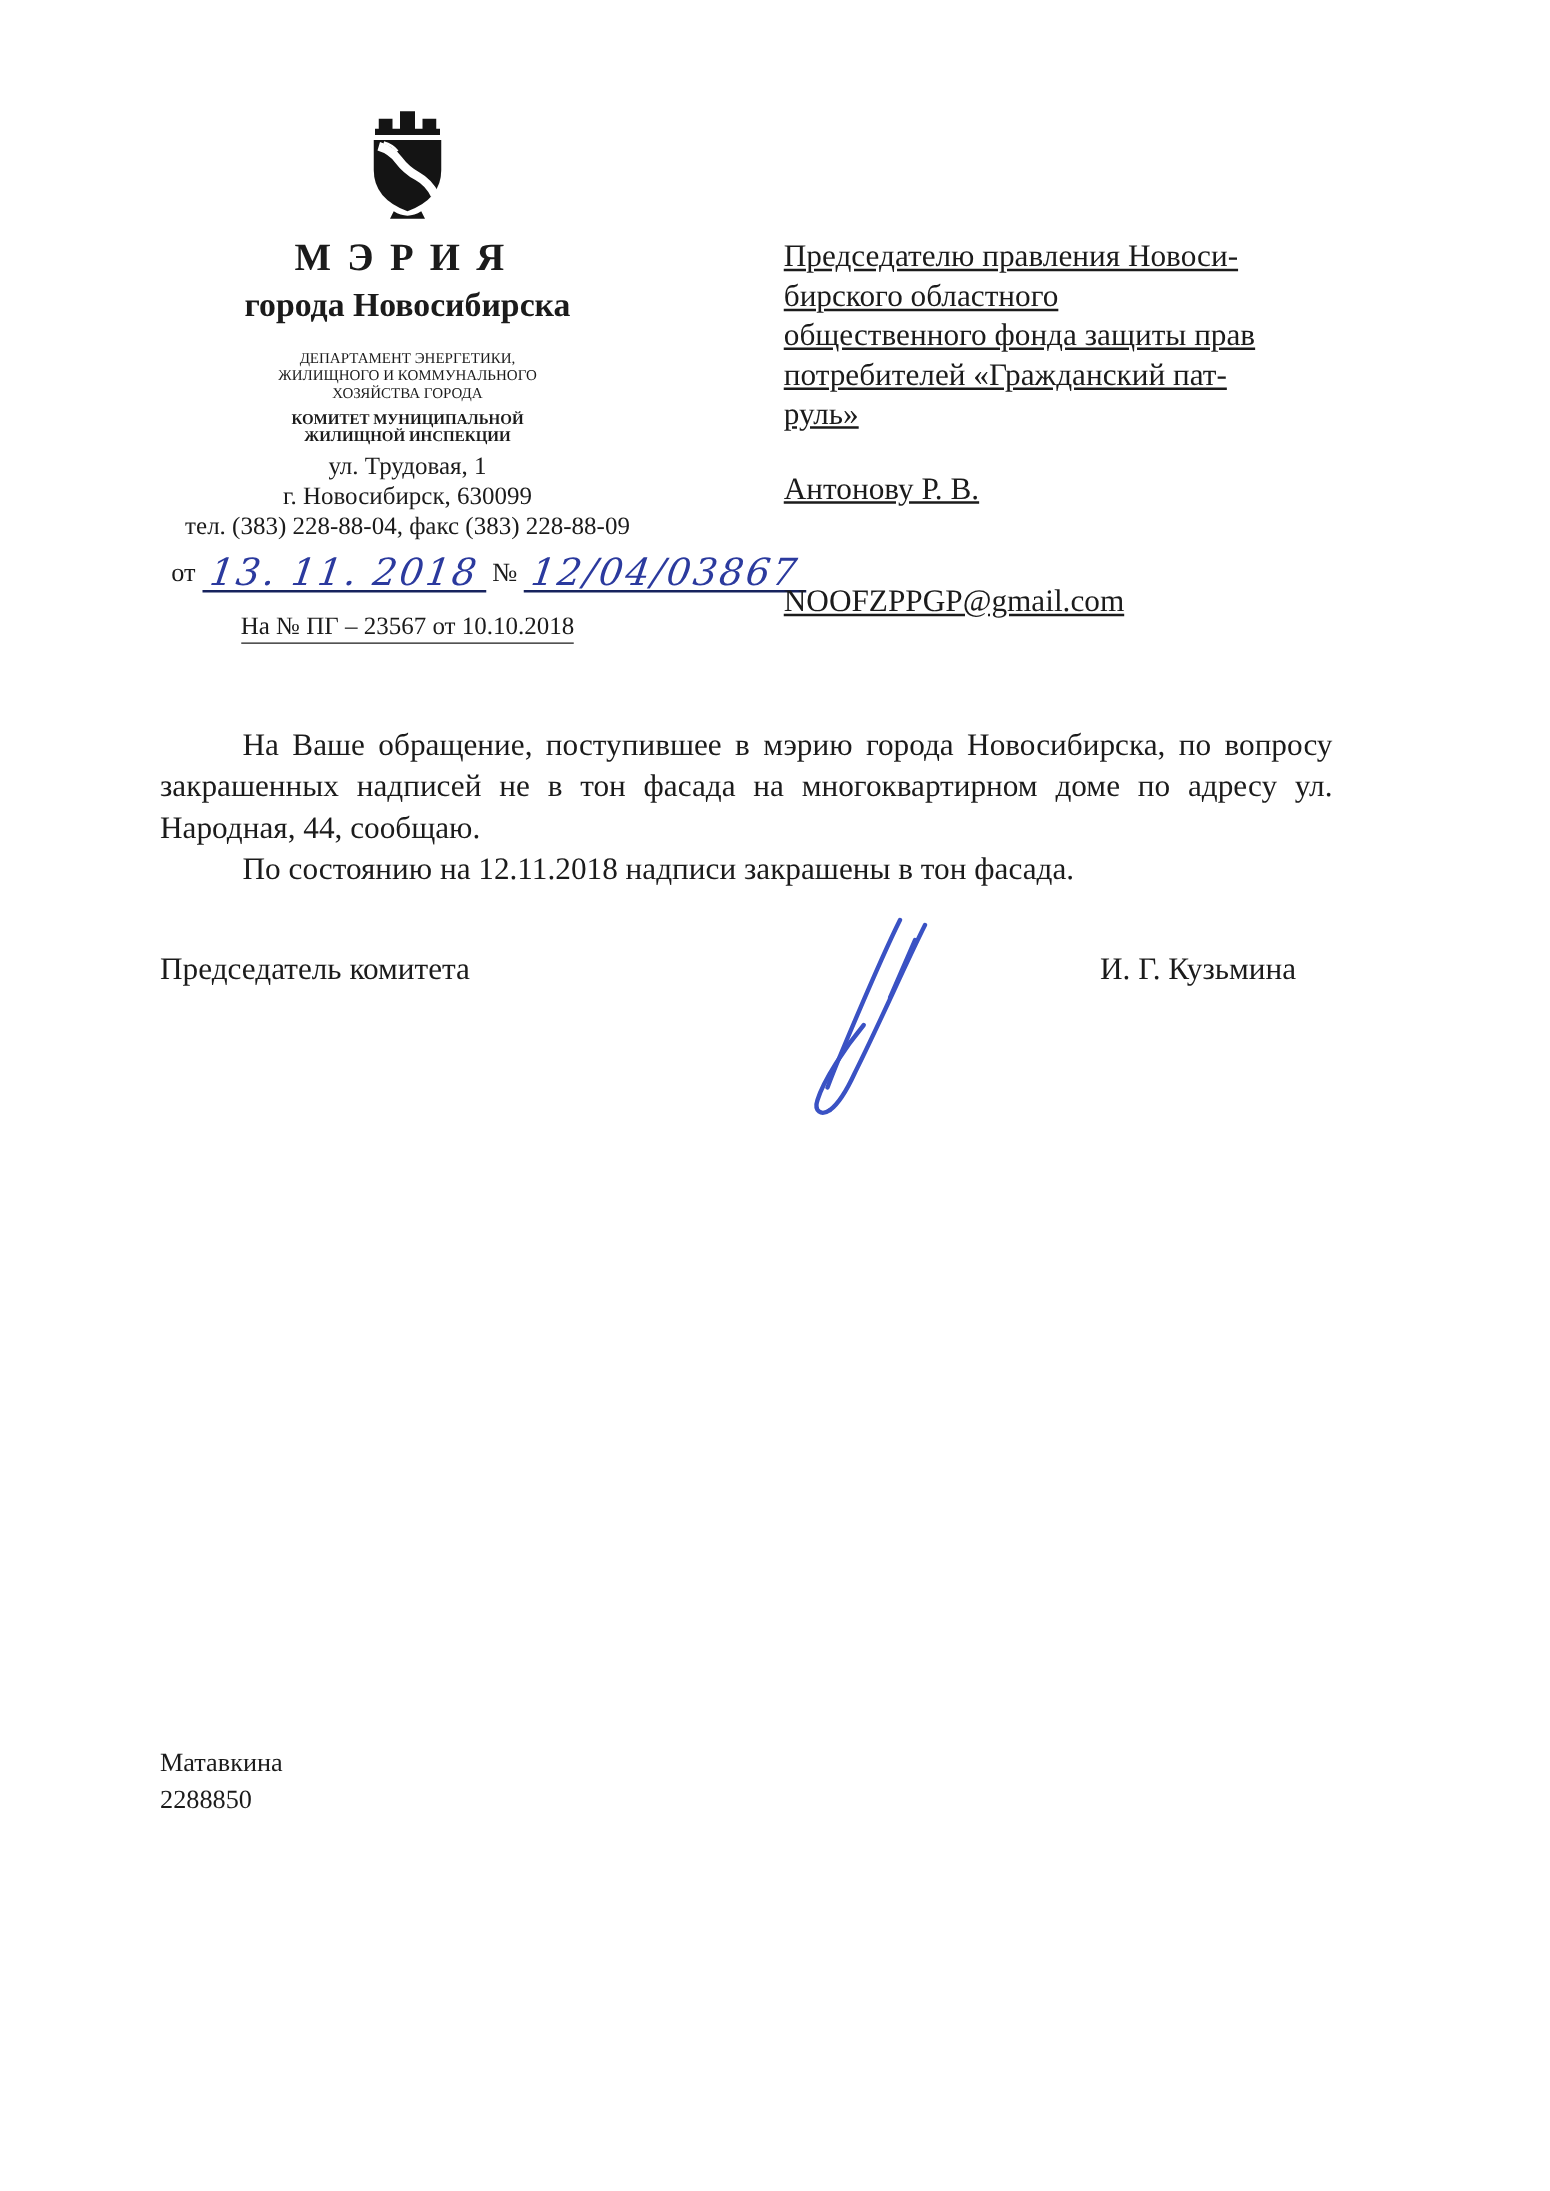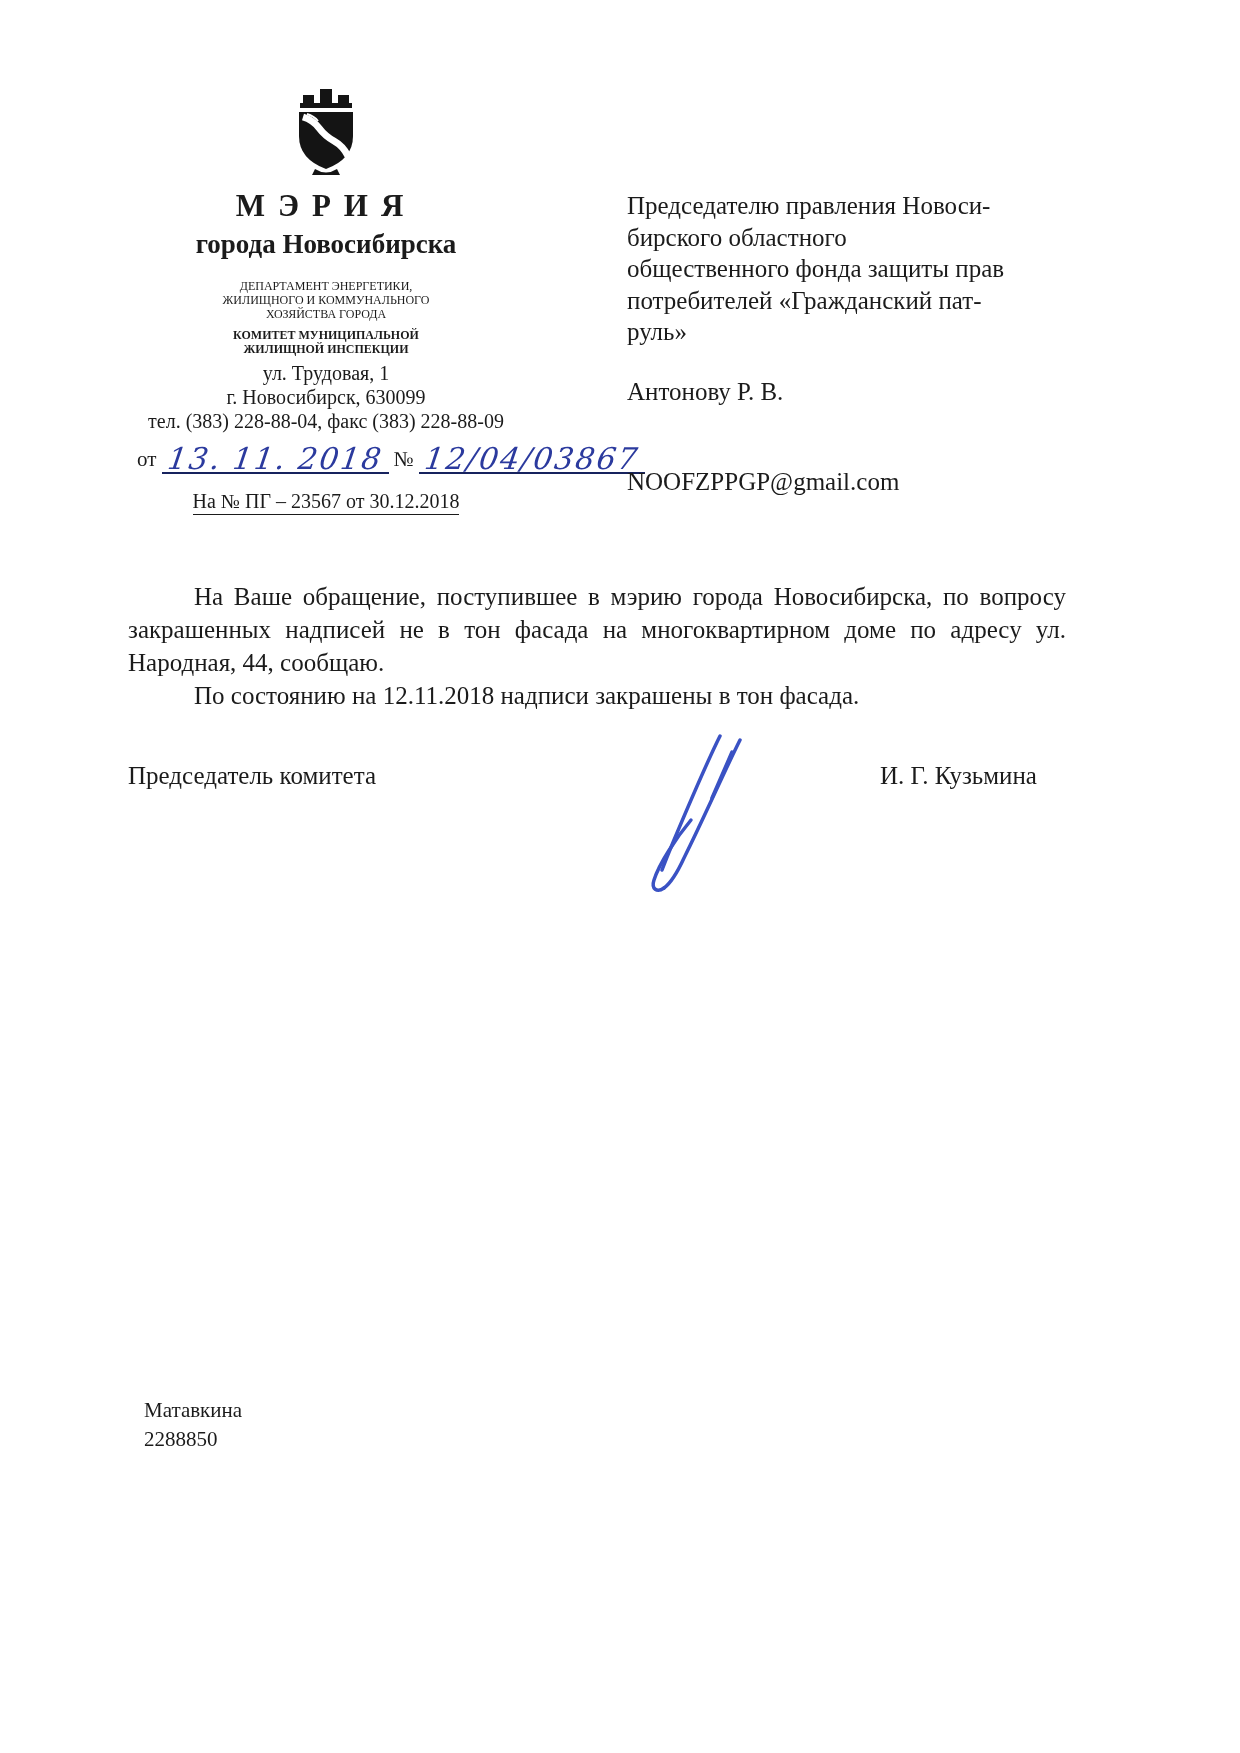--- a/index.html
+++ b/index.html
@@ -92,20 +92,21 @@
   }
 
   
   .recipient {
     position: absolute;
     left: 627px;
     top: 190px;
     width: 450px;
     font-size: 25px;
     line-height: 1.26;
+    text-decoration: underline;
   }
   .recipient .line { display: block; }
   .recipient-name { display: block; margin-top: 28px; }
   .recipient-email { display: block; margin-top: 59px; }
 
   
   .body-text {
     position: absolute;
     left: 128px;
     top: 580px;
@@ -136,21 +137,20 @@
     top: 732px;
   }
 
   
   .footer {
     position: absolute;
     left: 128px;
     top: 1396px;
     font-size: 21px;
     line-height: 1.4;
-    margin-left: 16px;
   }
   .footer .line { display: block; }
 </style>
 </head>
 <body>
 
 <div class="page">
 
   <div class="letterhead">
 
@@ -190,21 +190,21 @@
     </div>
 
     <div class="date-row">
       <span>от</span>
       <span class="blank blank-date"><span class="handwritten">13. 11. 2018</span></span>
       <span>№</span>
       <span class="blank blank-num"><span class="handwritten">12/04/03867</span></span>
     </div>
 
     <div class="ref-line">
-      <span>На № ПГ – 23567  от  30.12.2018</span>
+      <span>На № ПГ – 23567  от  10.10.2018</span>
     </div>
   </div>
 
   <div class="recipient">
     <span class="line">Председателю правления Новоси-</span>
     <span class="line">бирского  областного</span>
     <span class="line">общественного фонда защиты прав</span>
     <span class="line">потребителей «Гражданский пат-</span>
     <span class="line">руль»</span>
     <span class="recipient-name">Антонову Р. В.</span>

